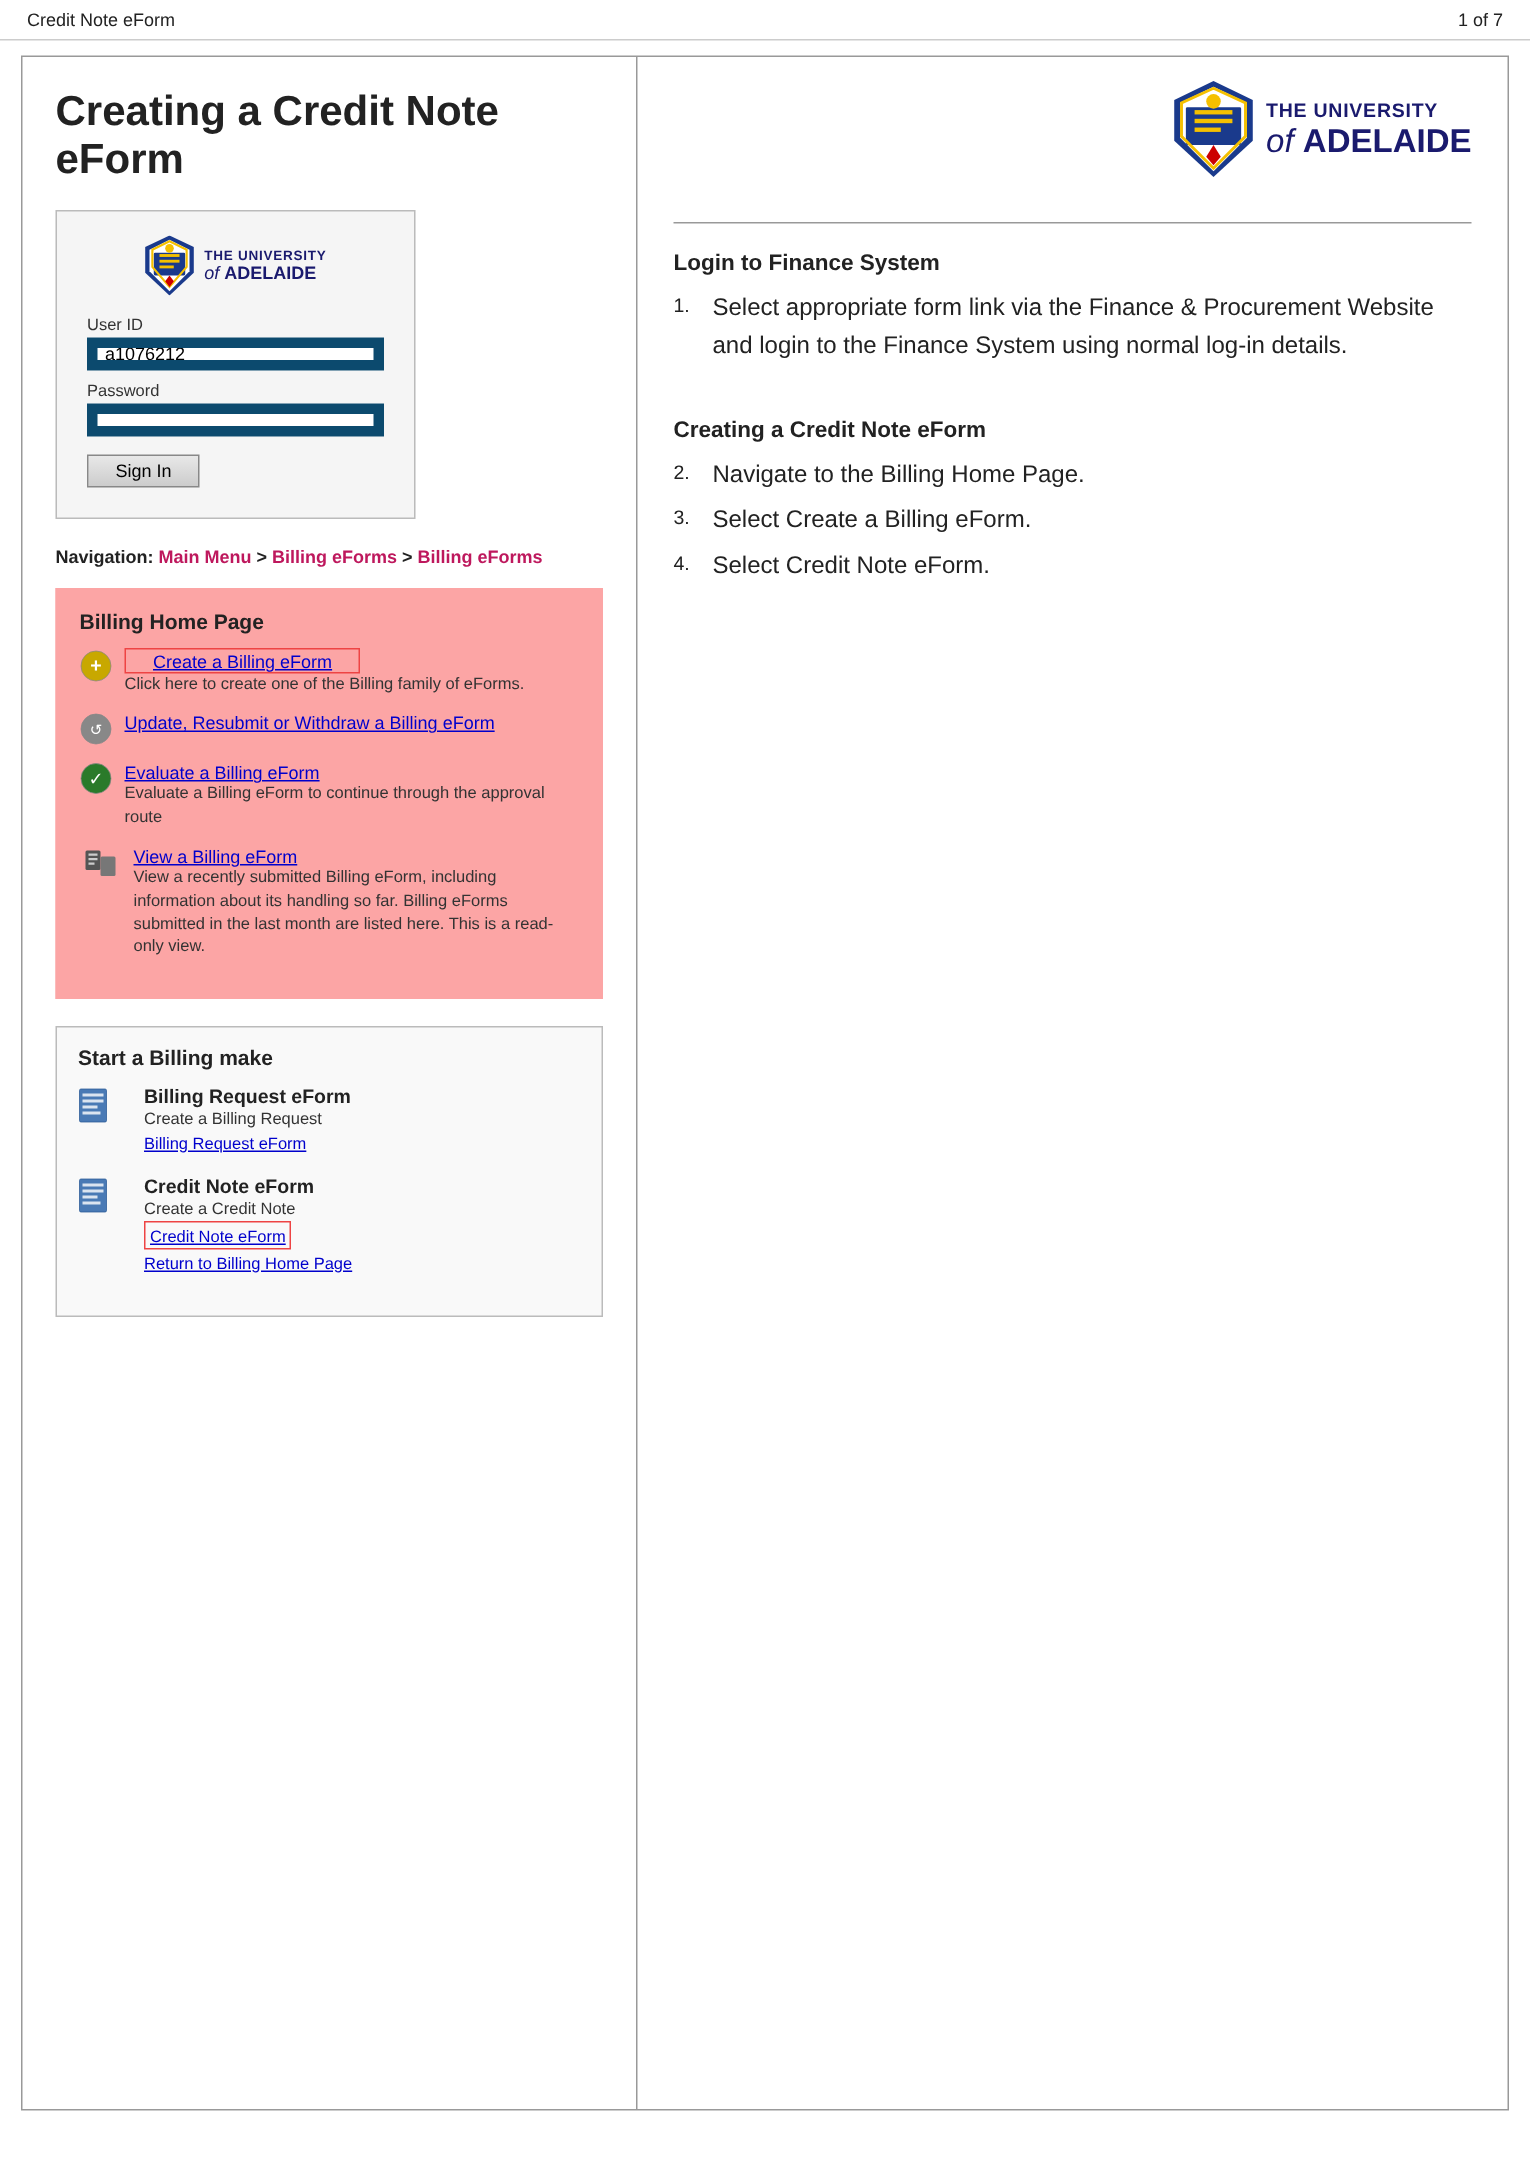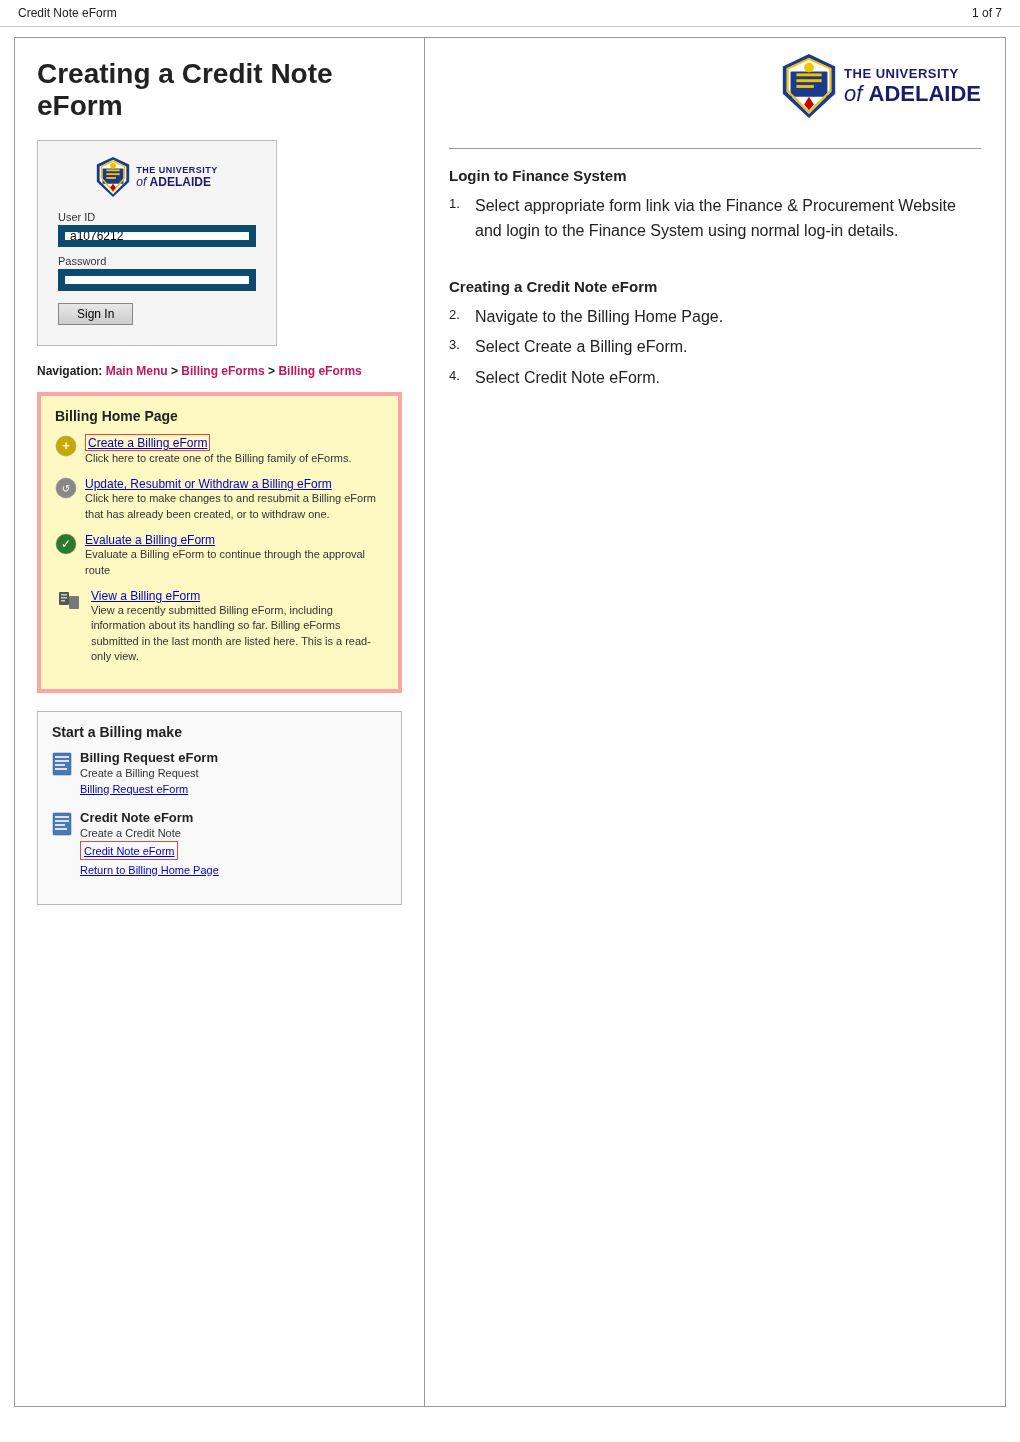--- a/index.html
+++ b/index.html
@@ -111,22 +111,22 @@
       color: #be185d;
       text-decoration: none;
     }
     .nav-line .nav-sep {
       color: #222;
       font-weight: bold;
     }
 
     
     .billing-box {
-      border: 4px solid #fca5a5;
-      background: #fef9c3;
+      border: 2px solid #fca5a5;
+      background: #fca5a5;
       padding: 12px 14px 14px 14px;
       margin-bottom: 18px;
     }
     .billing-box-title {
       font-size: 14px;
       font-weight: bold;
       margin-bottom: 10px;
     }
     .billing-item {
       display: flex;
@@ -148,38 +148,38 @@
       cursor: pointer;
     }
     .billing-item-desc {
       font-size: 11px;
       color: #333;
       line-height: 1.4;
     }
     .highlighted-link-box {
       border: 1.5px solid #e44;
       display: inline-block;
-      padding: 0 2px;
+      padding: 0 18px;
     }
 
     
     .start-billing-box {
       border: 1px solid #bbb;
       background: #f9f9f9;
       padding: 12px 14px 14px 14px;
     }
     .start-billing-title {
       font-size: 14px;
       font-weight: bold;
       margin-bottom: 10px;
     }
     .start-item {
       display: flex;
       align-items: flex-start;
-      gap: 8px;
+      gap: 24px;
       margin-bottom: 14px;
     }
     .start-item-icon {
       width: 20px;
       height: 24px;
       flex-shrink: 0;
       margin-top: 2px;
     }
     .start-item-content {}
     .start-item-header {
@@ -344,21 +344,20 @@
         </div>
       </div>
 
       <div class="billing-item">
         <svg class="billing-item-icon" viewBox="0 0 22 22">
           <circle cx="11" cy="11" r="10" fill="#888" stroke="#888" stroke-width="0.5"></circle>
           <text x="11" y="15" text-anchor="middle" font-size="10" fill="#fff">↺</text>
         </svg>
         <div class="billing-item-content">
           <a class="billing-item-link">Update, Resubmit or Withdraw a Billing eForm</a>
-          <div class="billing-item-desc">Click here to make changes to and resubmit a Billing eForm that has already been created, or to withdraw one.</div>
         </div>
       </div>
 
       <div class="billing-item">
         <svg class="billing-item-icon" viewBox="0 0 22 22">
           <circle cx="11" cy="11" r="10" fill="#2a7a2a" stroke="#888" stroke-width="0.5"></circle>
           <text x="11" y="15" text-anchor="middle" font-size="12" fill="#fff">✓</text>
         </svg>
         <div class="billing-item-content">
           <a class="billing-item-link">Evaluate a Billing eForm</a>

